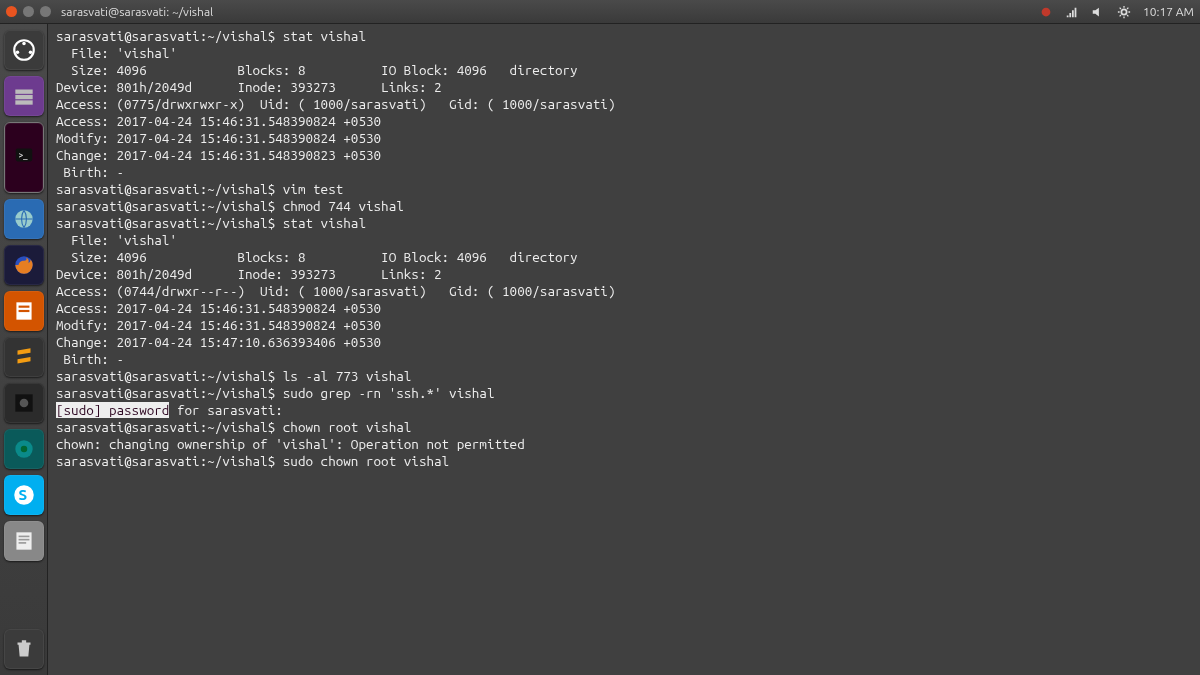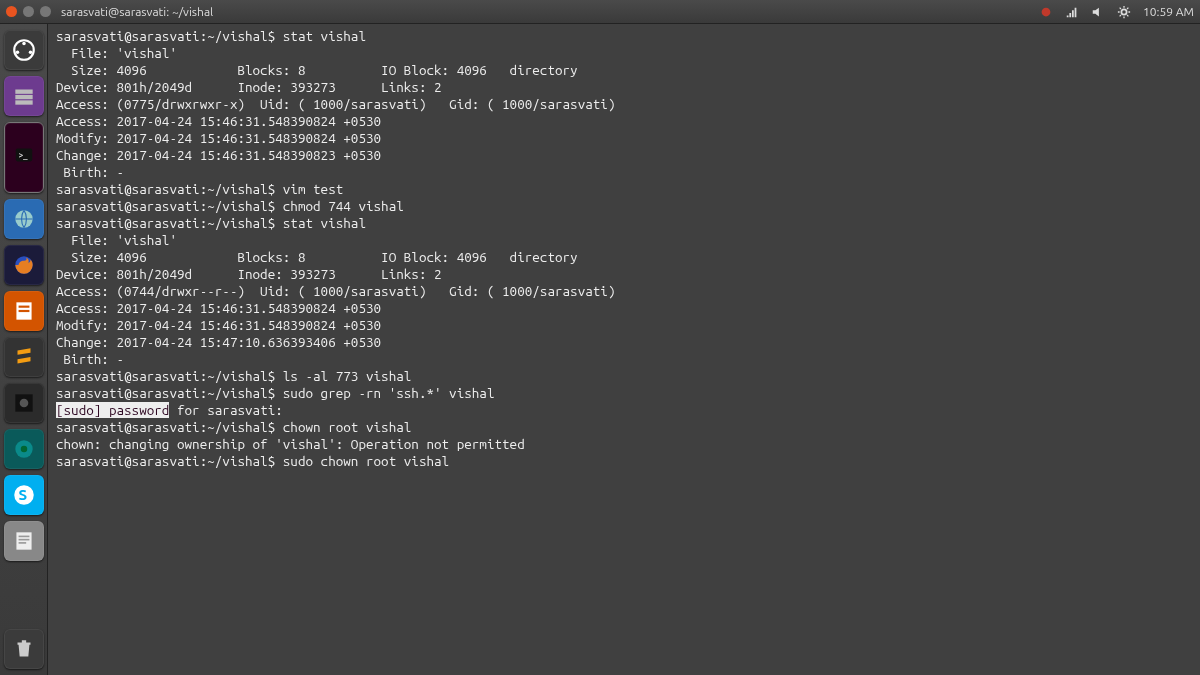--- a/index.html
+++ b/index.html
@@ -105,21 +105,21 @@
       <svg viewBox="0 0 16 16">
           <path d="M2 6h3l4-3v10l-4-3H2z"></path>
         </svg>
     </span>
     <span class="icon">
       <svg viewBox="0 0 16 16">
           <circle cx="8" cy="8" r="3" fill="none" stroke="#ddd" stroke-width="2"></circle>
           <path d="M8 1v2M8 13v2M1 8h2M13 8h2M3 3l1.5 1.5M11.5 11.5L13 13M13 3l-1.5 1.5M4.5 11.5L3 13" stroke="#ddd" stroke-width="1.5"></path>
         </svg>
     </span>
-    <span>10:59 AM</span>
+    <span>10:17 AM</span>
   </div>
 </div>
 
 <div class="main">
 
   <div class="launcher">
     <div class="app dash">
       <svg viewBox="0 0 24 24">
           <circle cx="12" cy="12" r="9" fill="none" stroke="#fff" stroke-width="2"></circle>
           <circle cx="12" cy="6" r="1.6" fill="#fff"></circle>

